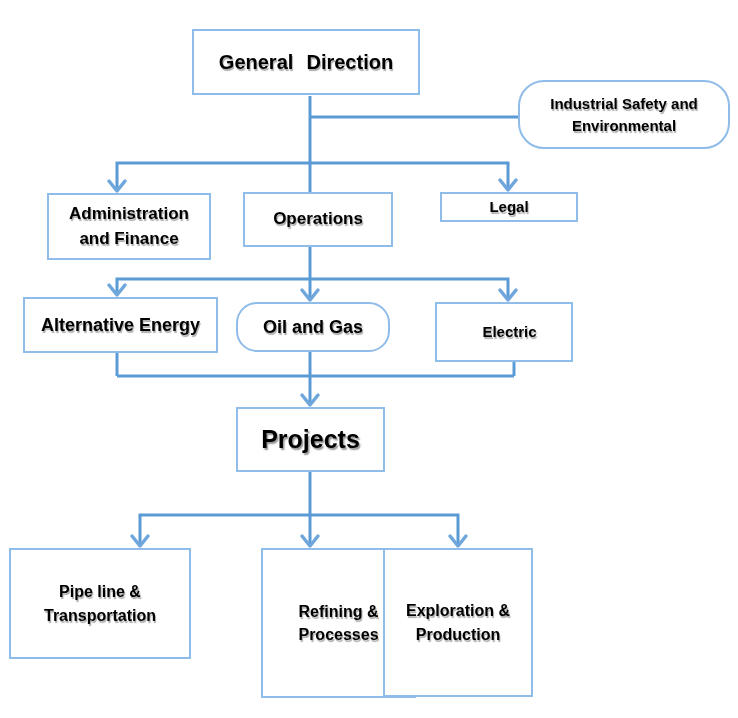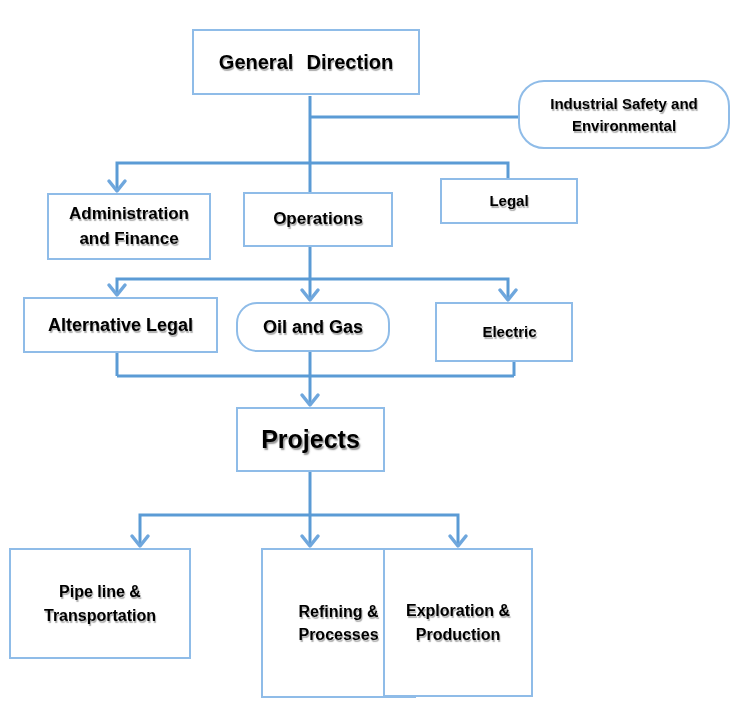--- a/index.html
+++ b/index.html
@@ -43,21 +43,21 @@
     padding: 2px 6px;
   }
   .node span {
     text-shadow: 1px 1.5px 1px rgba(70,70,70,0.45);
   }
   .n-general    { left:192px; top:29px;  width:228px; height:66px;  font-size:20px; }
   .n-general span { word-spacing: 0.38em; }
   .n-safety     { left:518px; top:80px;  width:212px; height:69px;  font-size:15px;border-radius:26px; }
   .n-admin      { left:36px;  top:193px; width:164px; height:67px;  font-size:17px;margin-left:11px; }
   .n-operations { left:243px; top:192px; width:150px; height:55px;  font-size:17px; }
-  .n-legal      { left:440px; top:178px; width:138px; height:46px;  font-size:15px; }
+  .n-legal      { left:440px; top:192px; width:138px; height:30px;  font-size:15px; }
   .n-altenergy  { left:23px;  top:297px; width:195px; height:56px;  font-size:18px; }
   .n-oilgas     { left:236px; top:302px; width:154px; height:50px;  font-size:18px;border-radius:21px; }
   .n-electric   { left:435px; top:302px; width:138px; height:60px;  font-size:15px;padding-left:17px; }
   .n-projects   { left:236px; top:407px; width:149px; height:65px;  font-size:25px; }
   .n-projects span { text-shadow: 1.5px 2px 1.5px rgba(60,60,60,0.55); }
   .n-pipeline   { left:9px;  top:548px; width:182px; height:111px; font-size:16px; }
   .n-refining   { left:218px; top:548px; width:155px; height:150px; font-size:16px;margin-left:43px; }
   .n-explore    { left:383px; top:548px; width:150px; height:149px; font-size:16px; }
 </style>
 </head>
@@ -111,21 +111,21 @@
 
   <div class="node n-operations">
     <span>Operations</span>
   </div>
 
   <div class="node n-legal">
     <span>Legal</span>
   </div>
 
   <div class="node n-altenergy">
-    <span>Alternative Legal</span>
+    <span>Alternative Energy</span>
   </div>
 
   <div class="node n-oilgas">
     <span>Oil and Gas</span>
   </div>
 
   <div class="node n-electric">
     <span>Electric</span>
   </div>
 

